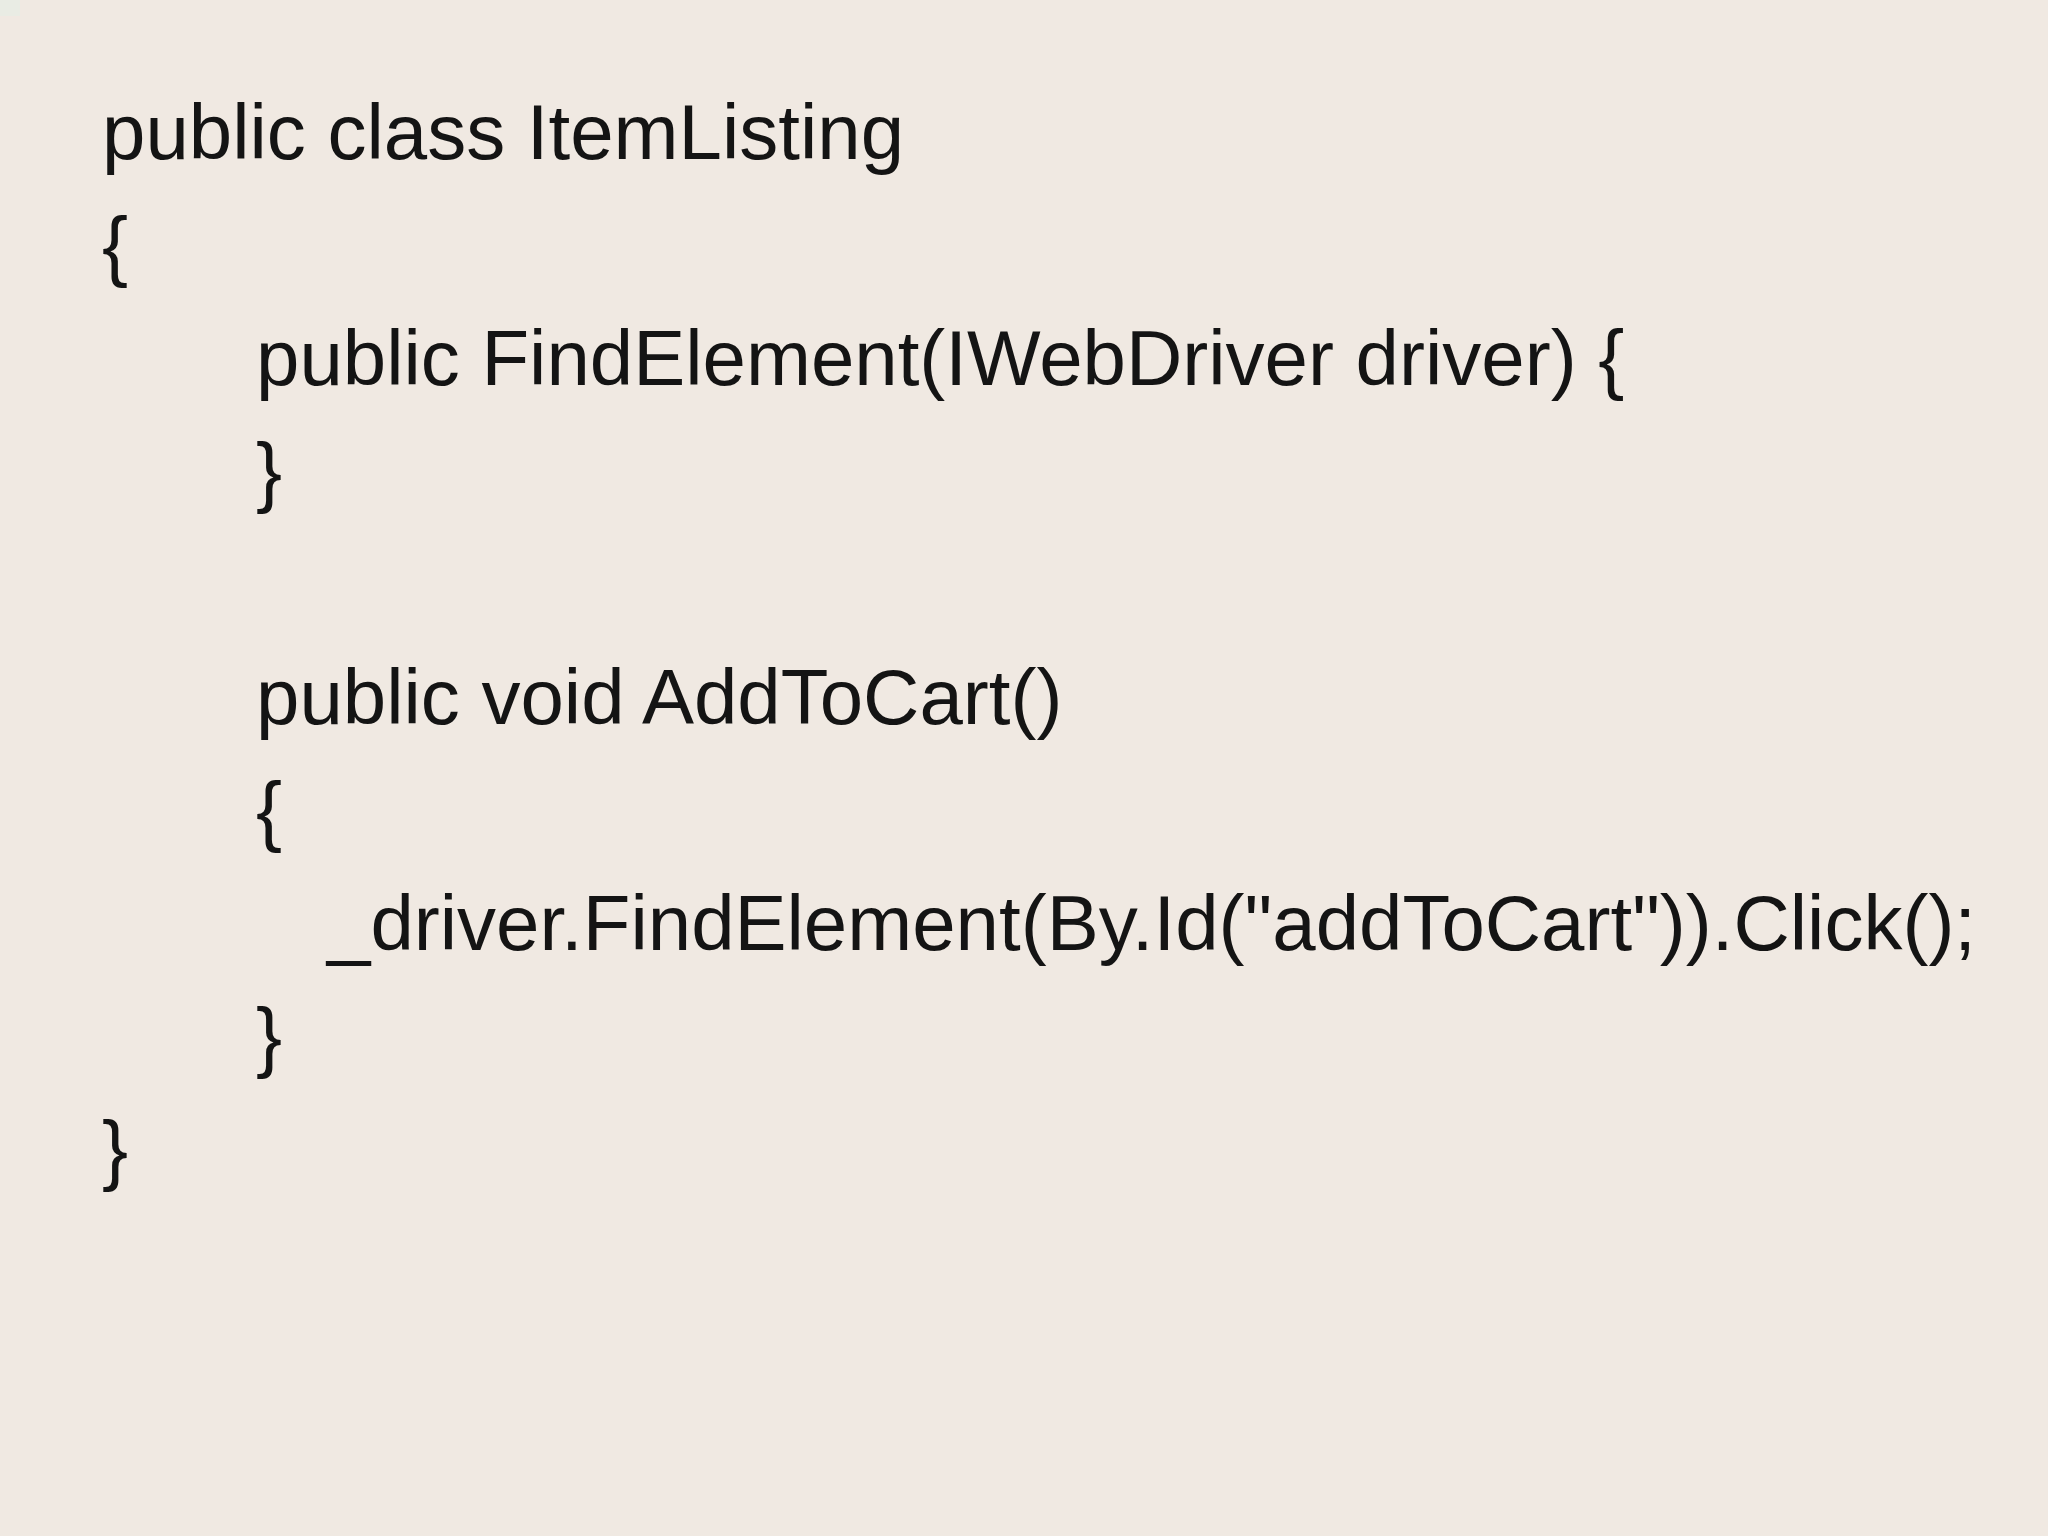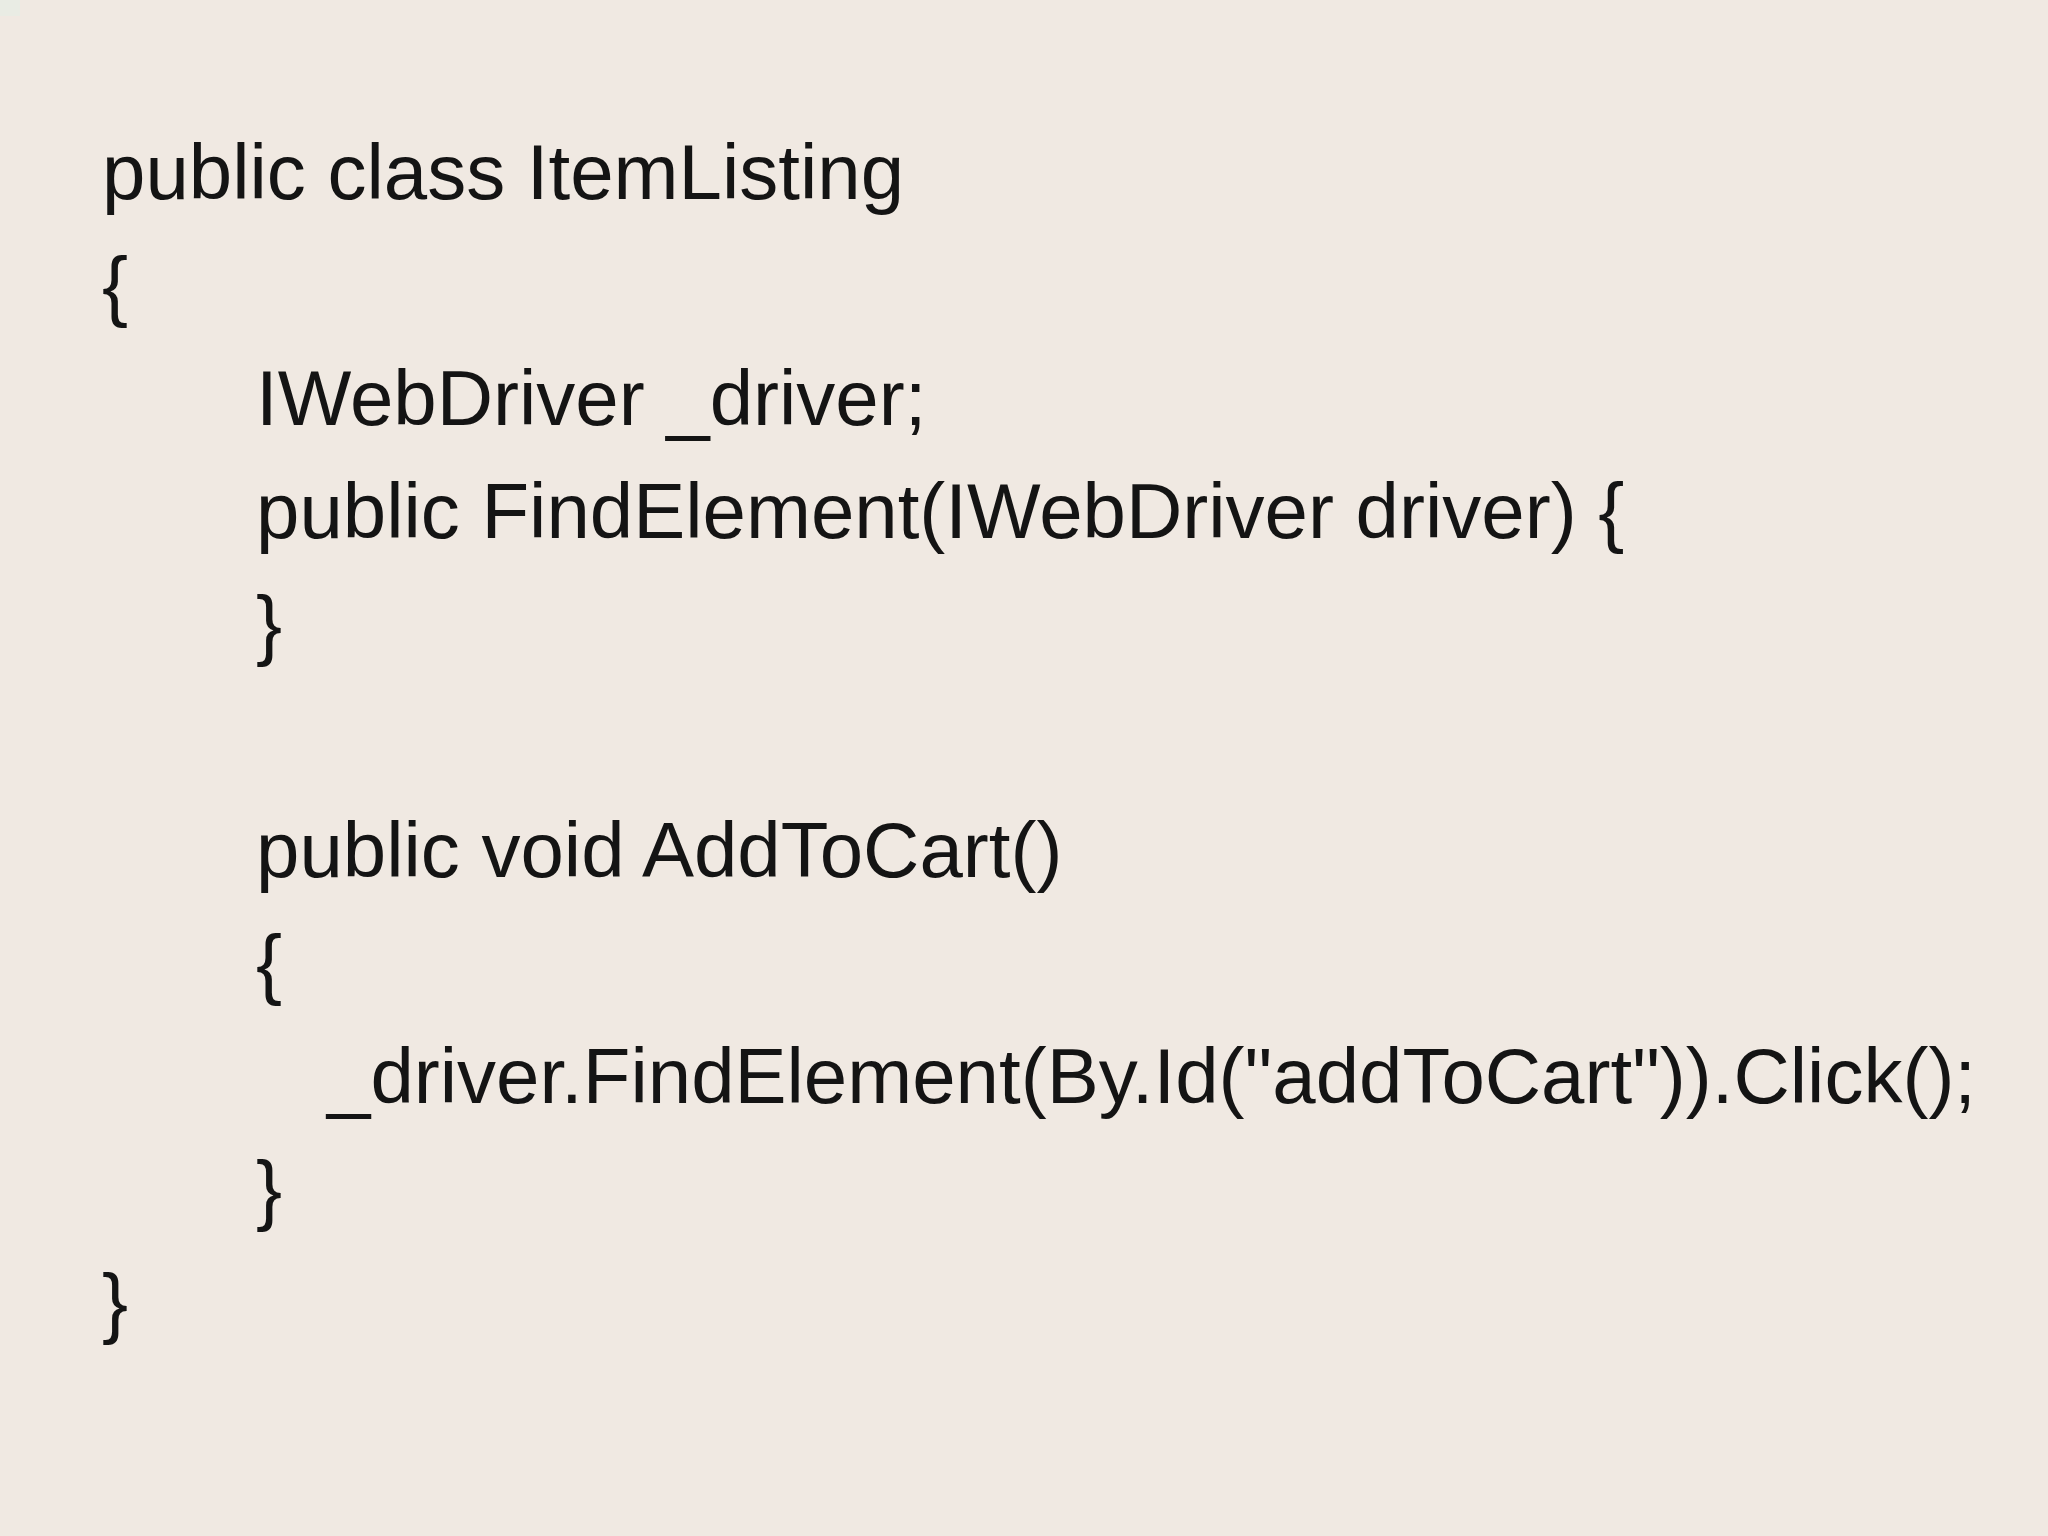--- a/index.html
+++ b/index.html
@@ -19,21 +19,21 @@
     left: 0;
     top: 0;
     width: 20px;
     height: 16px;
   }
   .code-block {
     position: absolute;
     left: 0;
     top: 0;
     width: 2048px;
-    padding-top: 116px;
+    padding-top: 76px;
     font-size: 78px;
     line-height: 113px;
     font-weight: 400;
     letter-spacing: 0;
   }
   .code-line {
     height: 113px;
     white-space: pre;
   }
   .ind0 { padding-left: 102px; }
@@ -41,21 +41,20 @@
   .ind2 { padding-left: 327px; }
 </style>
 </head>
 <body style="background: rgb(240, 233, 226);">
 
 <div class="corner-patch" style="background: rgb(233, 236, 228);"></div>
 
 <div class="code-block" style="color: rgb(20, 20, 20);">
     <div class="code-line ind0">public class ItemListing</div>
     <div class="code-line ind0">{</div>
-    <div class="code-line ind1">IWebDriver _driver;</div>
     <div class="code-line ind1">public FindElement(IWebDriver driver) {</div>
     <div class="code-line ind1">}</div>
     <div class="code-line ind0"></div>
     <div class="code-line ind1">public void AddToCart()</div>
     <div class="code-line ind1">{</div>
     <div class="code-line ind2">_driver.FindElement(By.Id("addToCart")).Click();</div>
     <div class="code-line ind1">}</div>
     <div class="code-line ind0">}</div>
   </div>
 

